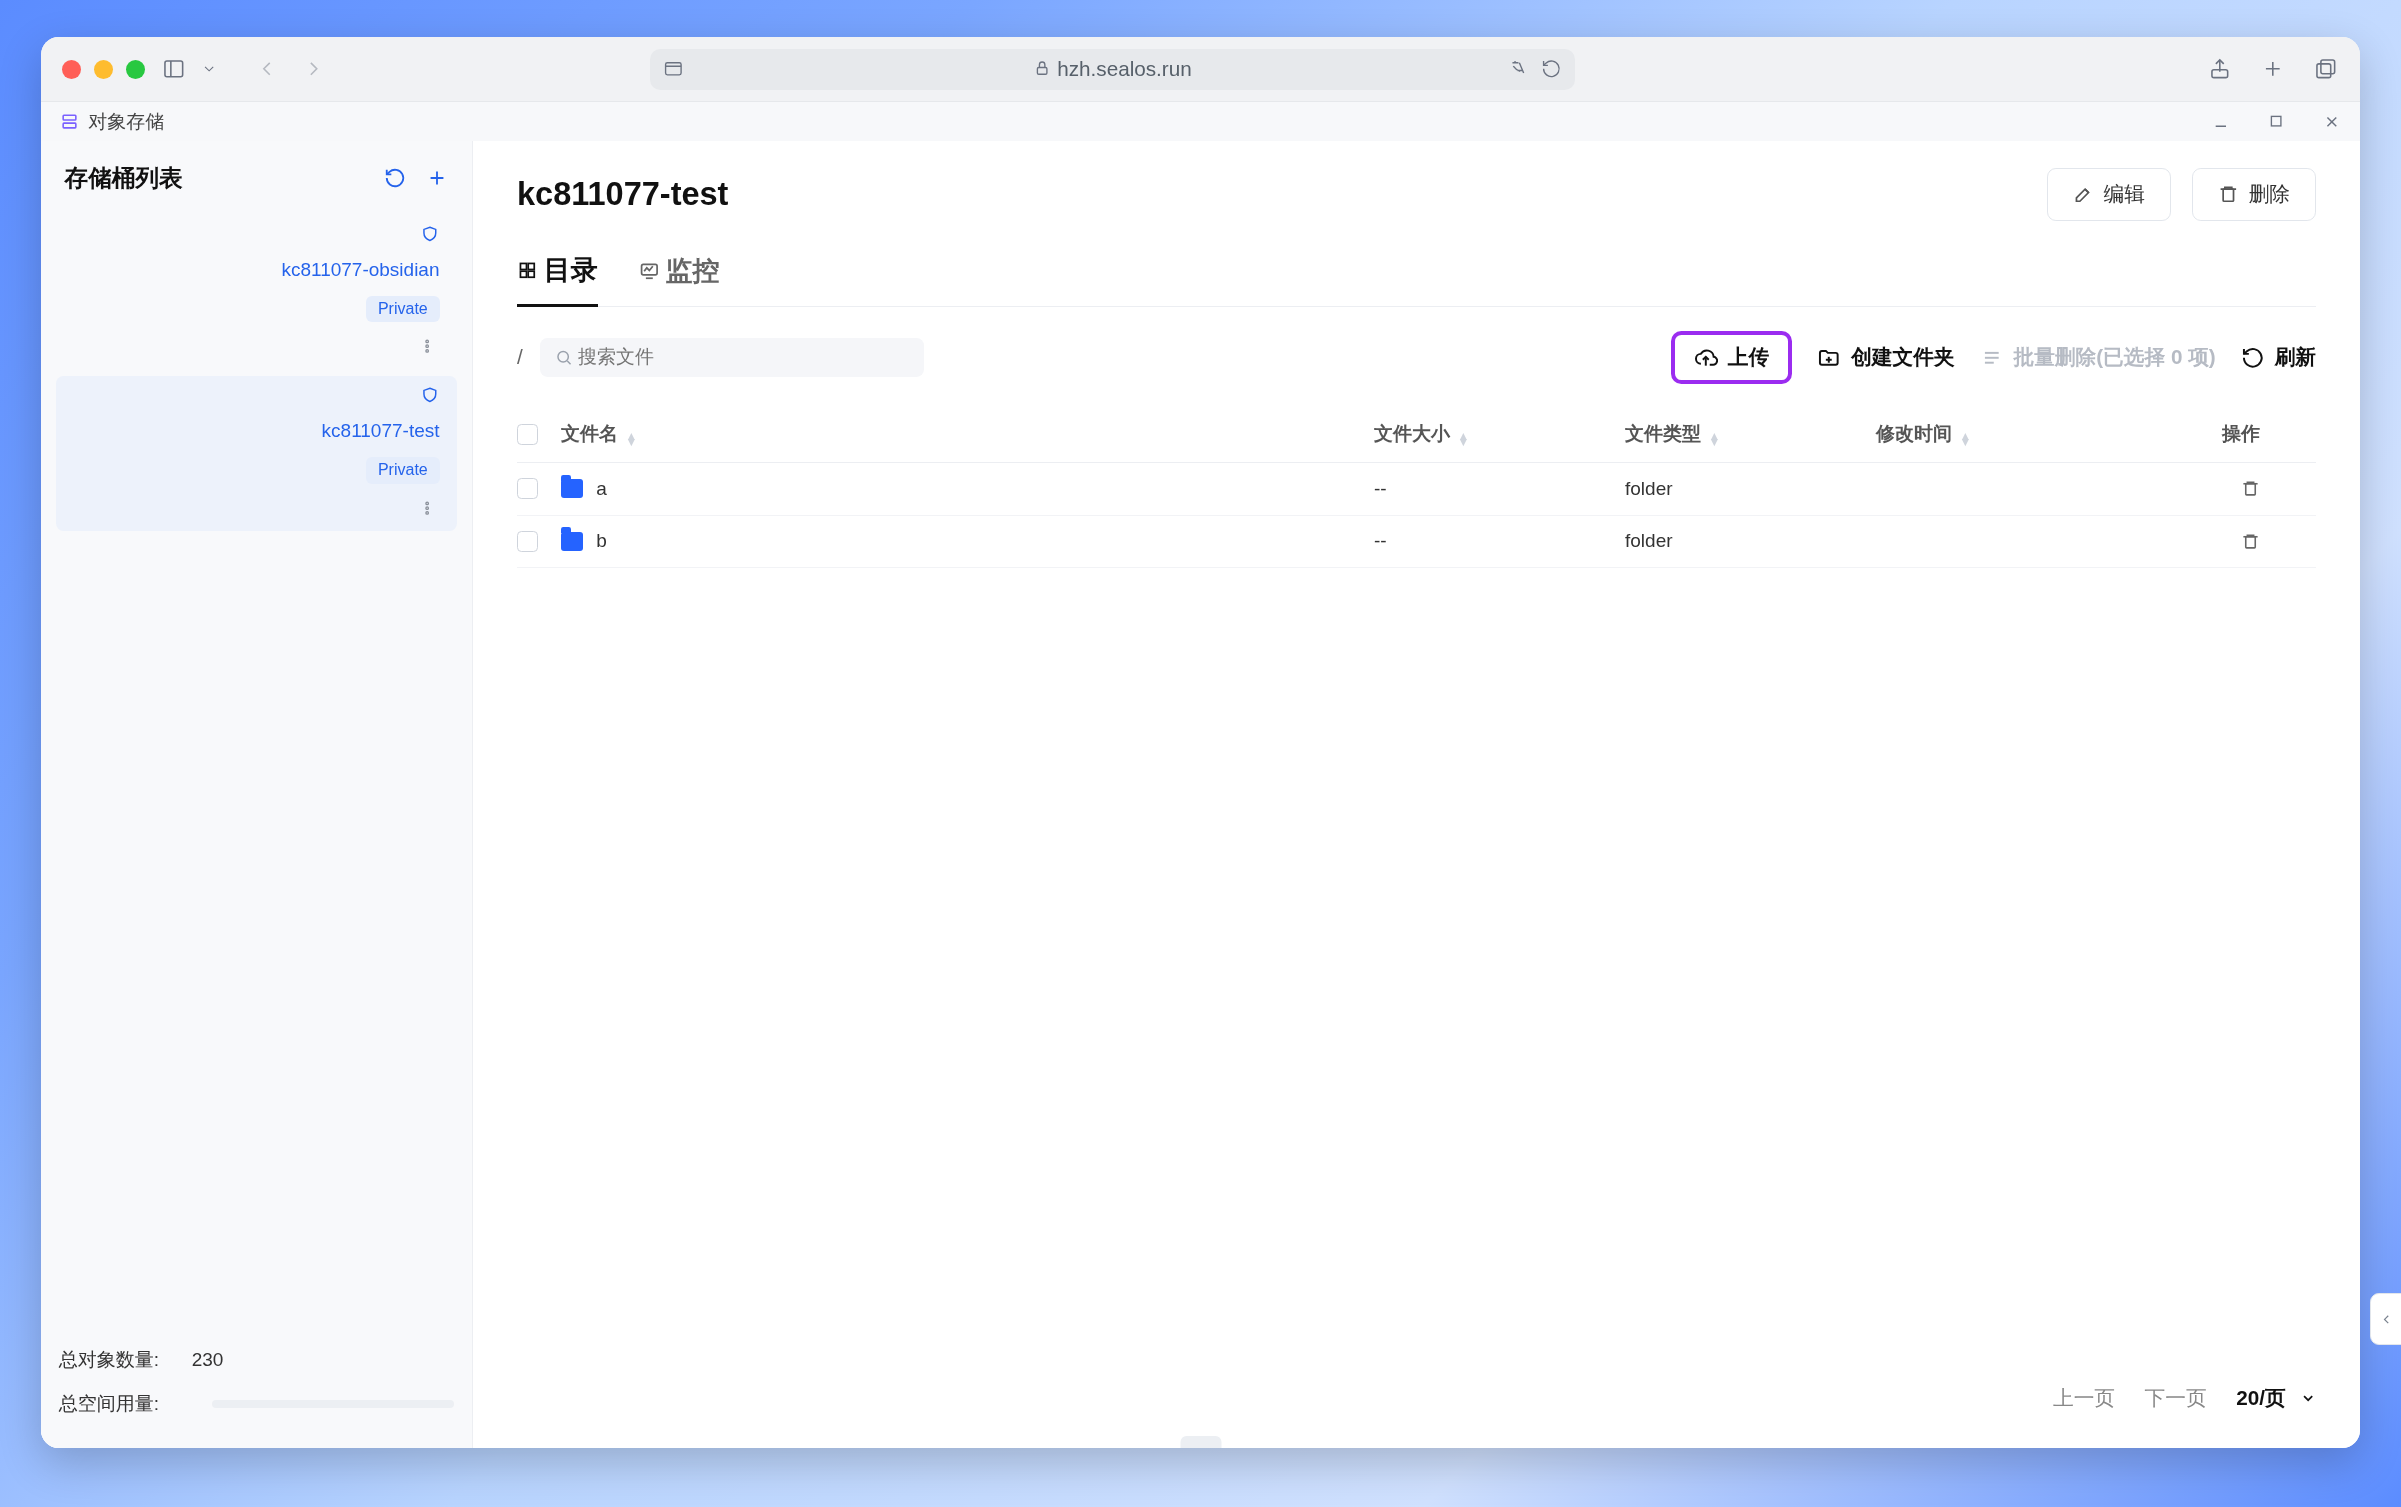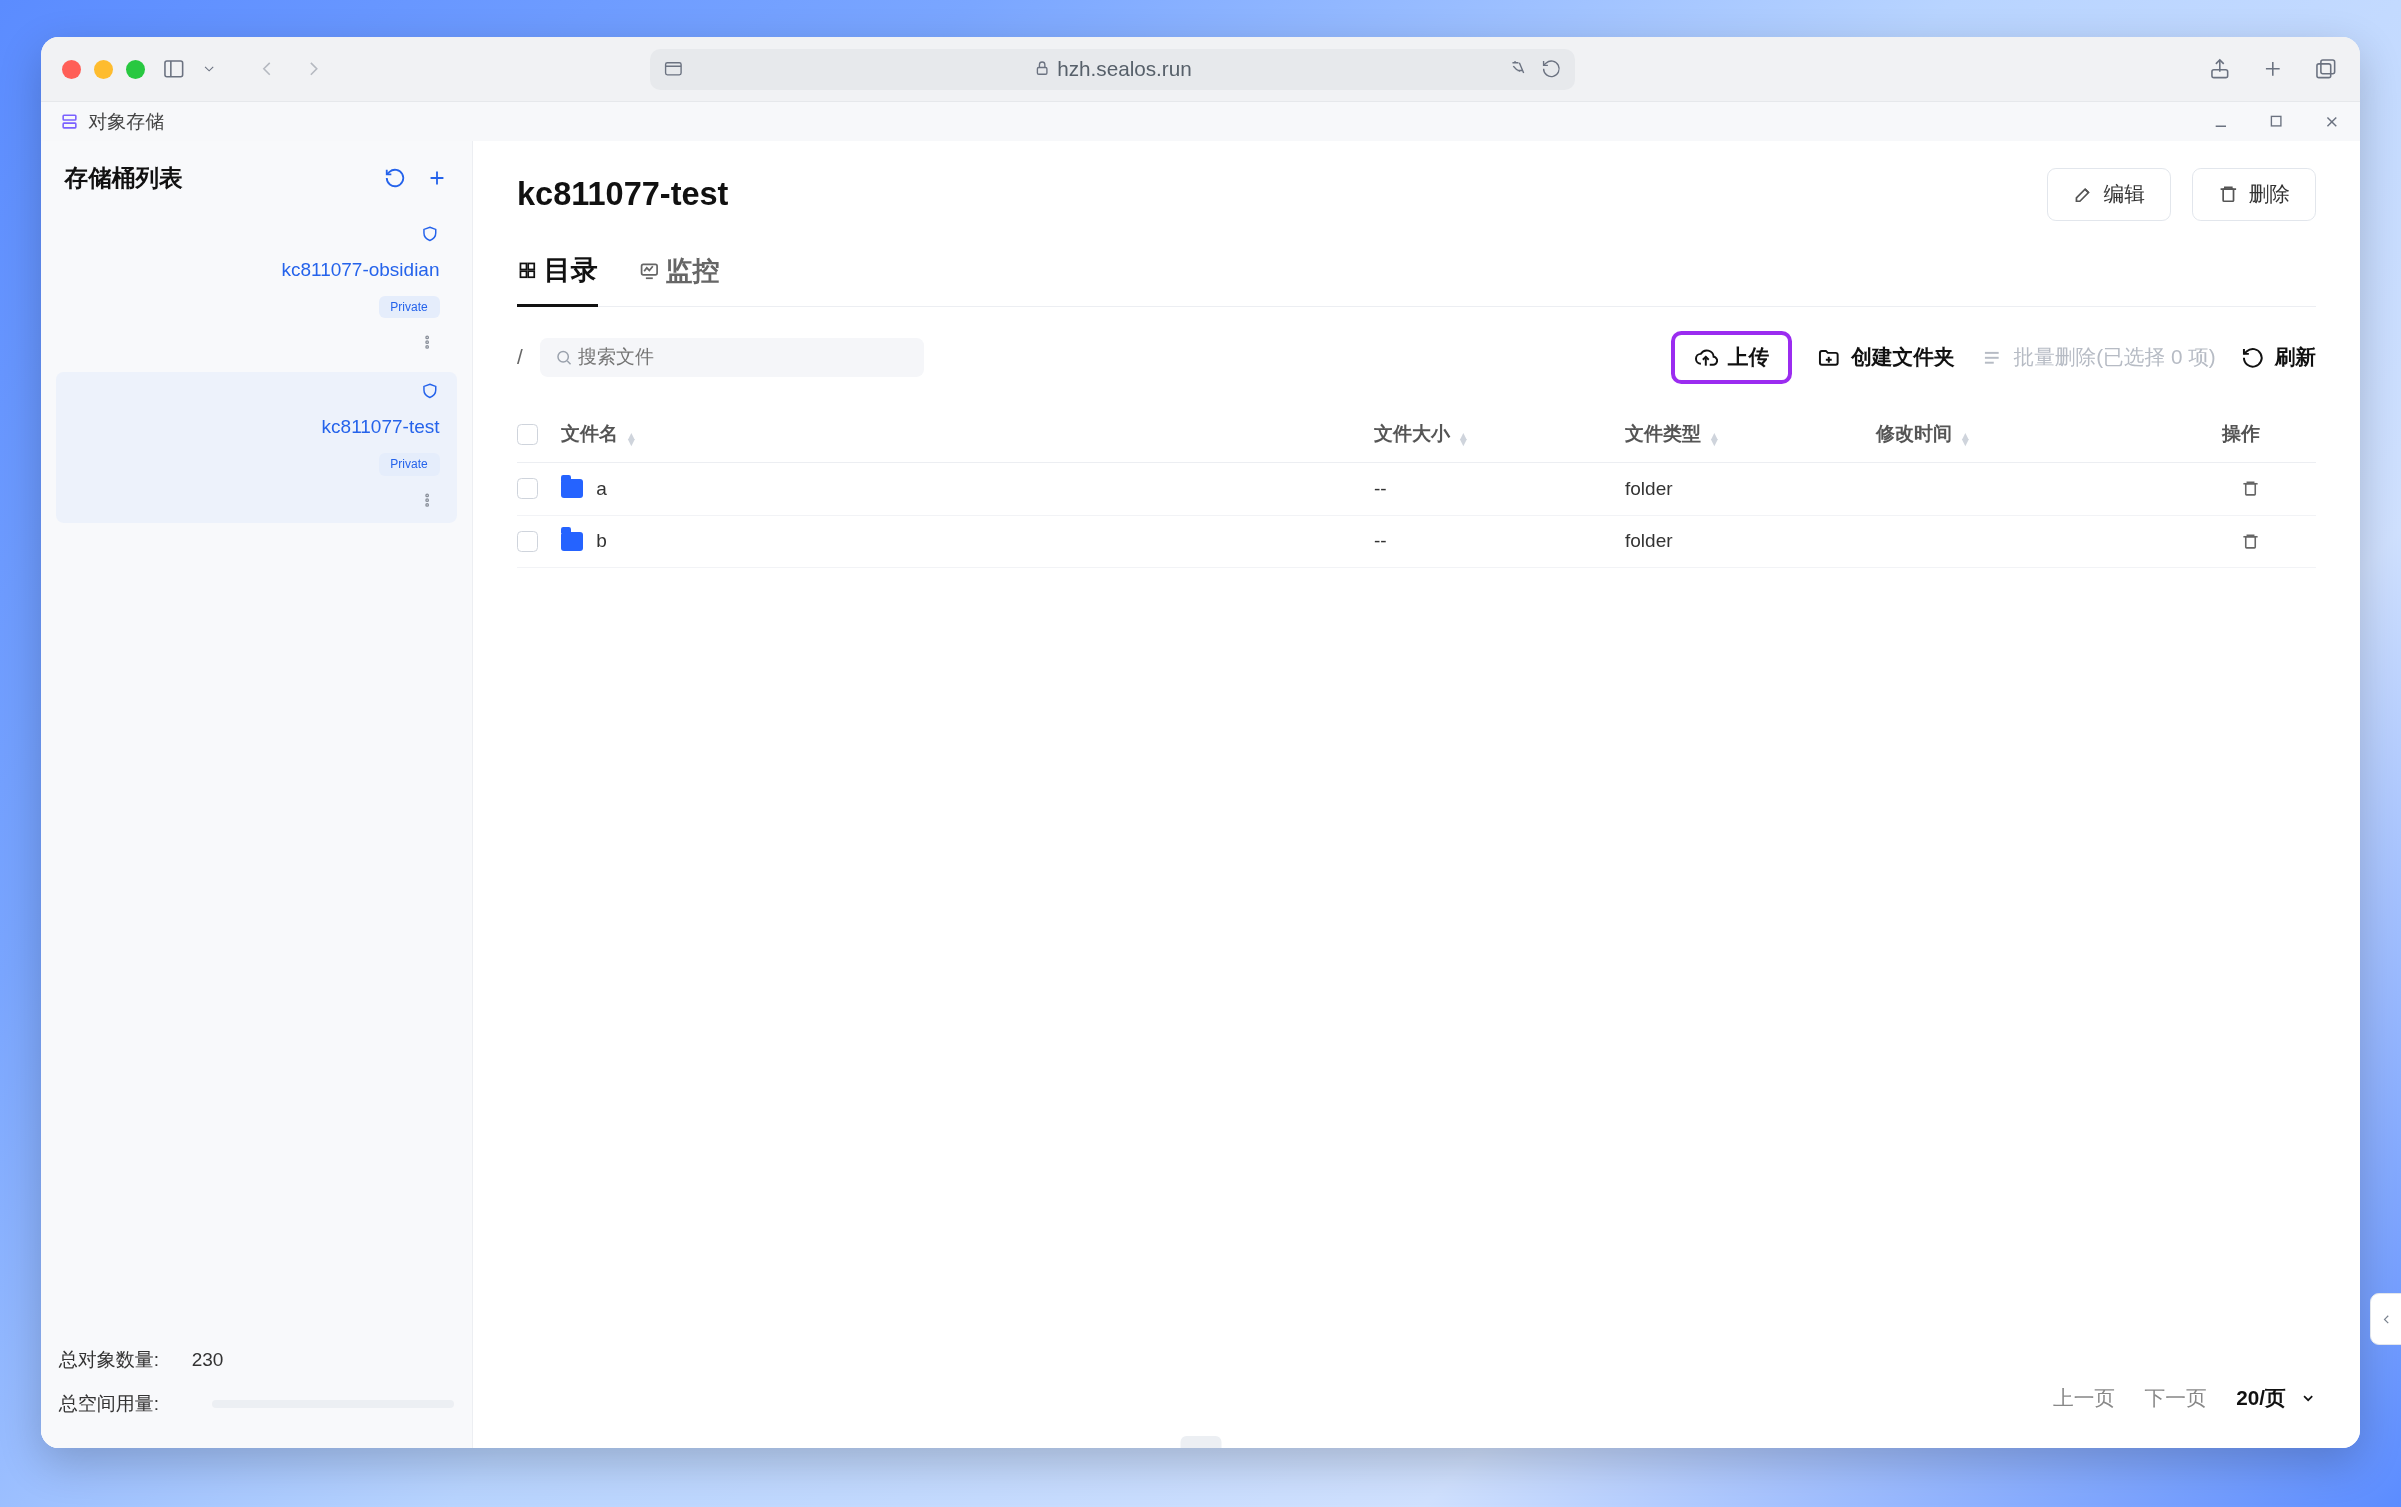--- a/index.html
+++ b/index.html
@@ -111,21 +111,21 @@
   flex-direction:column;
 }
 .bucket-item.active { background:#edf2fb; }
 .bucket-shield { width:19px; height:19px; color:#2563eb; }
 .bucket-badge {
   margin-left:auto;
   background:#e5edfb;
   color:#2563eb;
   padding:4.4px 11.8px;
   border-radius:5.9px;
-  font-size:12px;
+  font-size:16px;
 }
 .bucket-more { width:20.7px; color:#898f99; margin-left:7.4px; }
 
 .sidebar-footer {
   margin-top:auto;
   padding: 5.9px 17.7px 22px 17.7px;
 }
 .stat-row { display:flex; align-items:center; font-size:19px; color:#333; padding:8.9px 0; }
 .stat-label { width: 133px; color:#333; }
 .stat-val { color:#333; }
@@ -167,21 +167,21 @@
 .toolbar-row { display:flex; align-items:center; margin-top:23.6px; gap:17.7px; }
 .breadcrumb { font-size:20.7px; color:#666; }
 .search-box {
   display:flex; align-items:center; gap:5px;
   background:#f5f6f9; border-radius:7.4px; padding: 8.9px 14.8px;
   width: 384px; color:#9aa1ac;
 }
 .search-box input { border:none; background:transparent; outline:none; font-size:19px; color:#333; width:100%; }
 .toolbar-actions { margin-left:auto; display:flex; align-items:center; gap:25px; }
 .tl-btn { display:flex; align-items:center; gap:10.3px; font-size:20.7px; color:#111; font-weight:600; }
-.tl-btn.disabled { color:#b6bbc4; font-weight:400; }
+.tl-btn.disabled { color:#b6bbc4; font-weight:700; }
 .tl-btn svg { width:23.6px; height:23.6px; stroke:currentColor; fill:none; stroke-width:2; }
 .upload-highlight {
   border: 4.4px solid #9b2cf0;
   border-radius: 10.3px;
   padding: 8.9px 19px;
 }
 
 
 .table { margin-top: 22px; }
 .thead, .trow {

